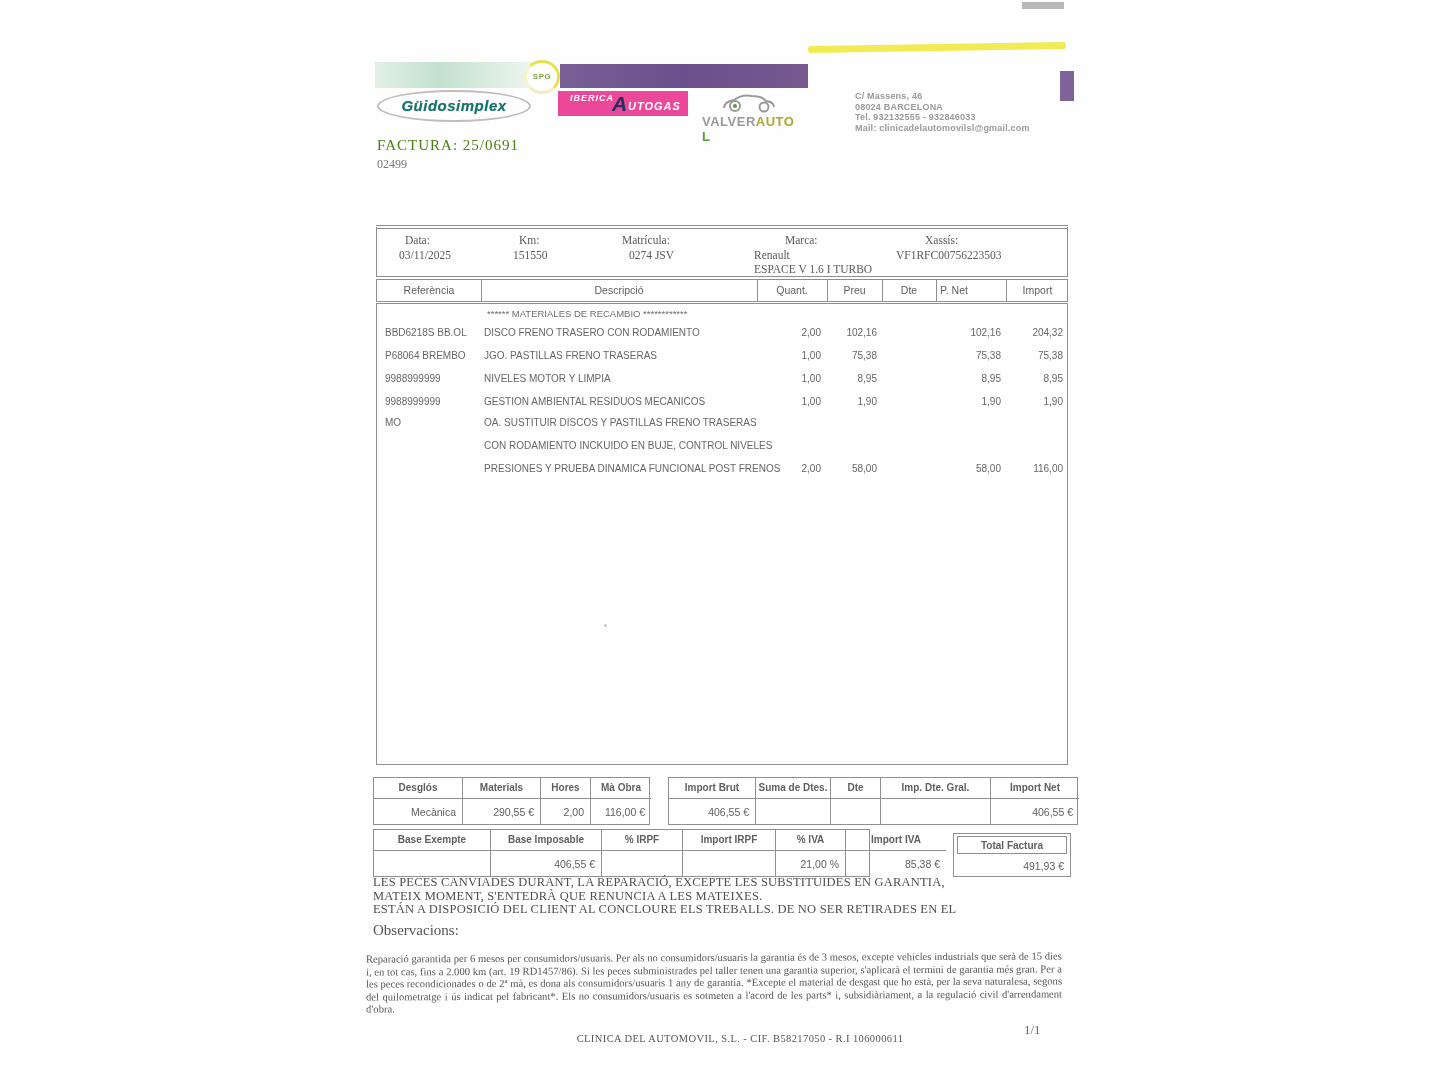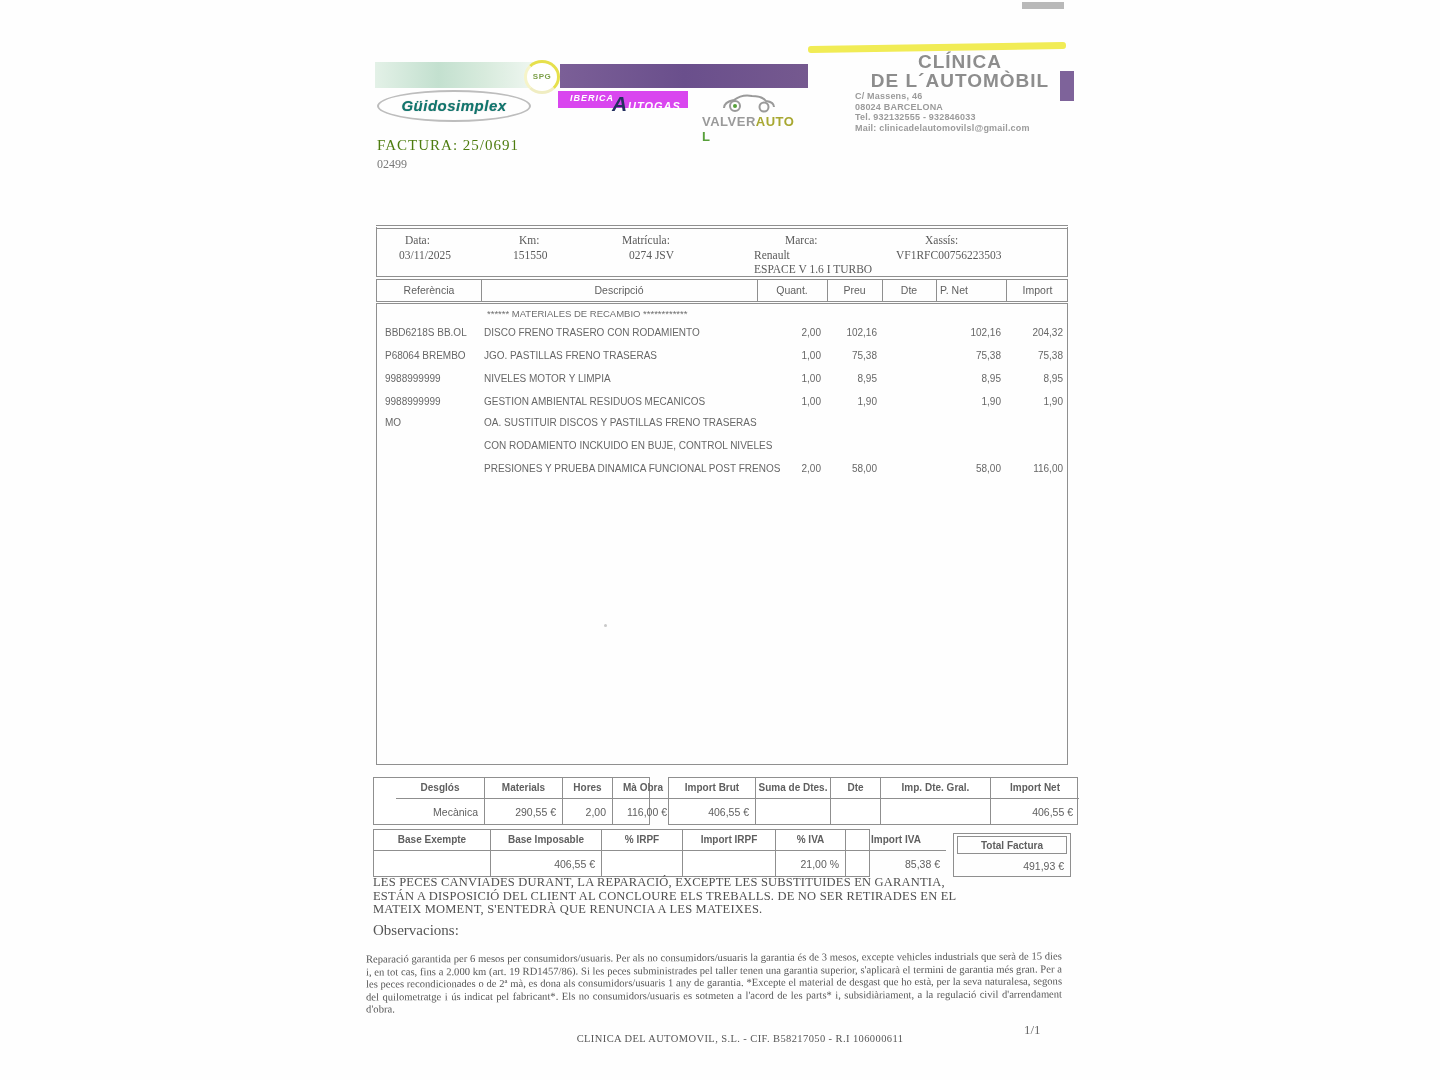--- a/index.html
+++ b/index.html
@@ -16,21 +16,21 @@
   .spg-circle { left:524px; top:60px; width:36px; height:34px; border-radius:50%;
                 background:#fff; border:3px solid #e6e04c; border-left-color:#f6f4c8;
                 border-bottom-color:#f0edc2; text-align:center; font-size:8px; font-weight:bold;
                 color:#7da04a; line-height:28px; letter-spacing:0.5px; }
   .purple-bar { left:560px; top:64px; width:248px; height:24px;
                 background:linear-gradient(90deg,#7b5f97,#6a4f8c 50%,#75598f); }
   .guido { left:377px; top:90px; width:154px; height:32px; border:2px solid #bdbdbd;
            border-radius:50%; text-align:center; line-height:28px; font-size:15px;
            font-weight:bold; font-style:italic; color:#0f766e;
            text-shadow:0 0 1px #9f9f9f; letter-spacing:0.5px; }
-  .iberica { left:558px; top:91px; width:130px; height:17px; background:#d946ef; }
+  .iberica { left:558px; top:91px; width:130px; height:25px; background:#ec4899; }
   .iberica .ib-top { position:absolute; left:12px; top:2px; font-size:9px; font-weight:bold;
                      font-style:italic; color:#fff; letter-spacing:1px; }
   .iberica .ib-a { position:absolute; left:54px; top:0px; font-size:21px; font-weight:bold;
                    font-style:italic; color:#243060; line-height:25px; }
   .iberica .ib-rest { position:absolute; left:70px; top:9px; font-size:11px; font-weight:bold;
                       font-style:italic; color:#fff; letter-spacing:1px; }
   .valver { left:702px; top:92px; width:90px; height:36px; }
   .valver svg { position:absolute; left:18px; top:0; }
   .valver .v-text { position:absolute; left:0px; top:22px; font-size:13px; font-weight:bold;
                     letter-spacing:0.5px; }
@@ -73,21 +73,21 @@
   .c-quant { right:246px; } .c-preu { right:190px; } .c-pnet { right:66px; } .c-imp { right:4px; }
   .speck { left:604px; top:624px; width:3px; height:3px; background:#c9c9c9; border-radius:50%; }
 
   
   .sgrid { position:absolute; display:grid; border:1px solid #8f8f8f; background:#fff; }
   .sc { border-right:1px solid #8f8f8f; overflow:hidden; white-space:nowrap; }
   .sc.lastcol { border-right:none; }
   .sch { border-bottom:1px solid #8f8f8f; font-size:10px; font-weight:bold; color:#5f5f5f;
          text-align:center; padding-top:4px; height:21px; }
   .scv { font-size:10.5px; color:#606060; text-align:right; padding:7px 6px 0 0; height:25px; }
-  .sum1-left  { left:373px; top:777px; grid-template-columns:89px 78px 50px 60px; width:277px;padding-left:22px; }
+  .sum1-left  { left:373px; top:777px; grid-template-columns:89px 78px 50px 60px; width:277px; }
   .sum1-right { left:668px; top:777px; grid-template-columns:87px 75px 50px 110px 88px; width:410px; }
   .sum2-main  { left:373px; top:829px; grid-template-columns:117px 111px 81px 93px 70px 100px; width:497px; }
   .total-box  { left:953px; top:833px; width:118px; height:44px; border:1px solid #8f8f8f; }
   .total-box .tb-head { position:absolute; left:3px; right:3px; top:2px; height:18px;
                         border:1px solid #8f8f8f; font-size:10px; font-weight:bold; color:#5f5f5f;
                         text-align:center; padding-top:3px; }
   .total-box .tb-val { position:absolute; right:6px; top:26px; font-size:10.5px; color:#606060; }
 
   
   .legal { left:373px; top:876px; width:600px; font-size:12.5px; line-height:13.5px;
@@ -125,24 +125,20 @@
       <circle cx="15" cy="14" r="5" fill="none" stroke="#9a9a9a" stroke-width="2"></circle>
       <circle cx="15" cy="14" r="2" fill="#57a03a"></circle>
       <circle cx="44" cy="15" r="4.5" fill="none" stroke="#9a9a9a" stroke-width="2"></circle>
     </svg>
     <span class="v-text"><span class="v-gray">VALVER</span><span class="v-olive">AUTO</span> <span class="v-green">L</span></span>
   </div>
 
   <div class="abs yellow-line"></div>
   <div class="abs purple-rect"></div>
 
-  <div class="abs company-name">
-    <span class="n1">CLÍNICA</span>
-    <span class="n2">DE L´AUTOMÒBIL</span>
-  </div>
   <div class="abs company-addr">
     <div>C/ Massens, 46</div>
     <div>08024  BARCELONA</div>
     <div>Tel. 932132555 - 932846033</div>
     <div>Mail: clinicadelautomovilsl@gmail.com</div>
   </div>
 
   <div class="abs serif factura">FACTURA:  25/0691</div>
   <div class="abs serif fact-num">02499</div>
 
@@ -267,22 +263,22 @@
     <div class="sc scv lastcol">85,38 €</div>
   </div>
 
   <div class="abs total-box">
     <div class="tb-head">Total Factura</div>
     <div class="tb-val">491,93 €</div>
   </div>
 
   <div class="abs serif legal">
     <div>LES PECES CANVIADES DURANT, LA REPARACIÓ, EXCEPTE LES SUBSTITUIDES EN GARANTIA,</div>
+    <div>MATEIX MOMENT, S'ENTEDRÀ QUE RENUNCIA A LES MATEIXES.</div>
     <div>ESTÁN A DISPOSICIÓ DEL CLIENT AL CONCLOURE ELS TREBALLS. DE NO SER RETIRADES EN EL</div>
-    <div>MATEIX MOMENT, S'ENTEDRÀ QUE RENUNCIA A LES MATEIXES.</div>
   </div>
   <div class="abs serif observ">Observacions:</div>
   <div class="abs serif warranty">Reparació garantida per 6 mesos per consumidors/usuaris. Per als no consumidors/usuaris la garantia és de 3 mesos, excepte vehicles industrials que serà de 15 dies i, en tot cas, fins a 2.000 km (art. 19 RD1457/86). Si les peces subministrades pel taller tenen una garantia superior, s'aplicarà el termini de garantia més gran. Per a les peces recondicionades o de 2ª mà, es dona als consumidors/usuaris 1 any de garantia. *Excepte el material de desgast que ho està, per la seva naturalesa, segons del quilometratge i ús indicat pel fabricant*. Els no consumidors/usuaris es sotmeten a l'acord de les parts* i, subsidiàriament, a la regulació civil d'arrendament d'obra.</div>
 
   <div class="abs serif footer-co">CLINICA DEL AUTOMOVIL, S.L. - CIF.  B58217050 - R.I 106000611</div>
   <div class="abs serif page-num">1/1</div>
 
 </div>
 
 </body></html>

